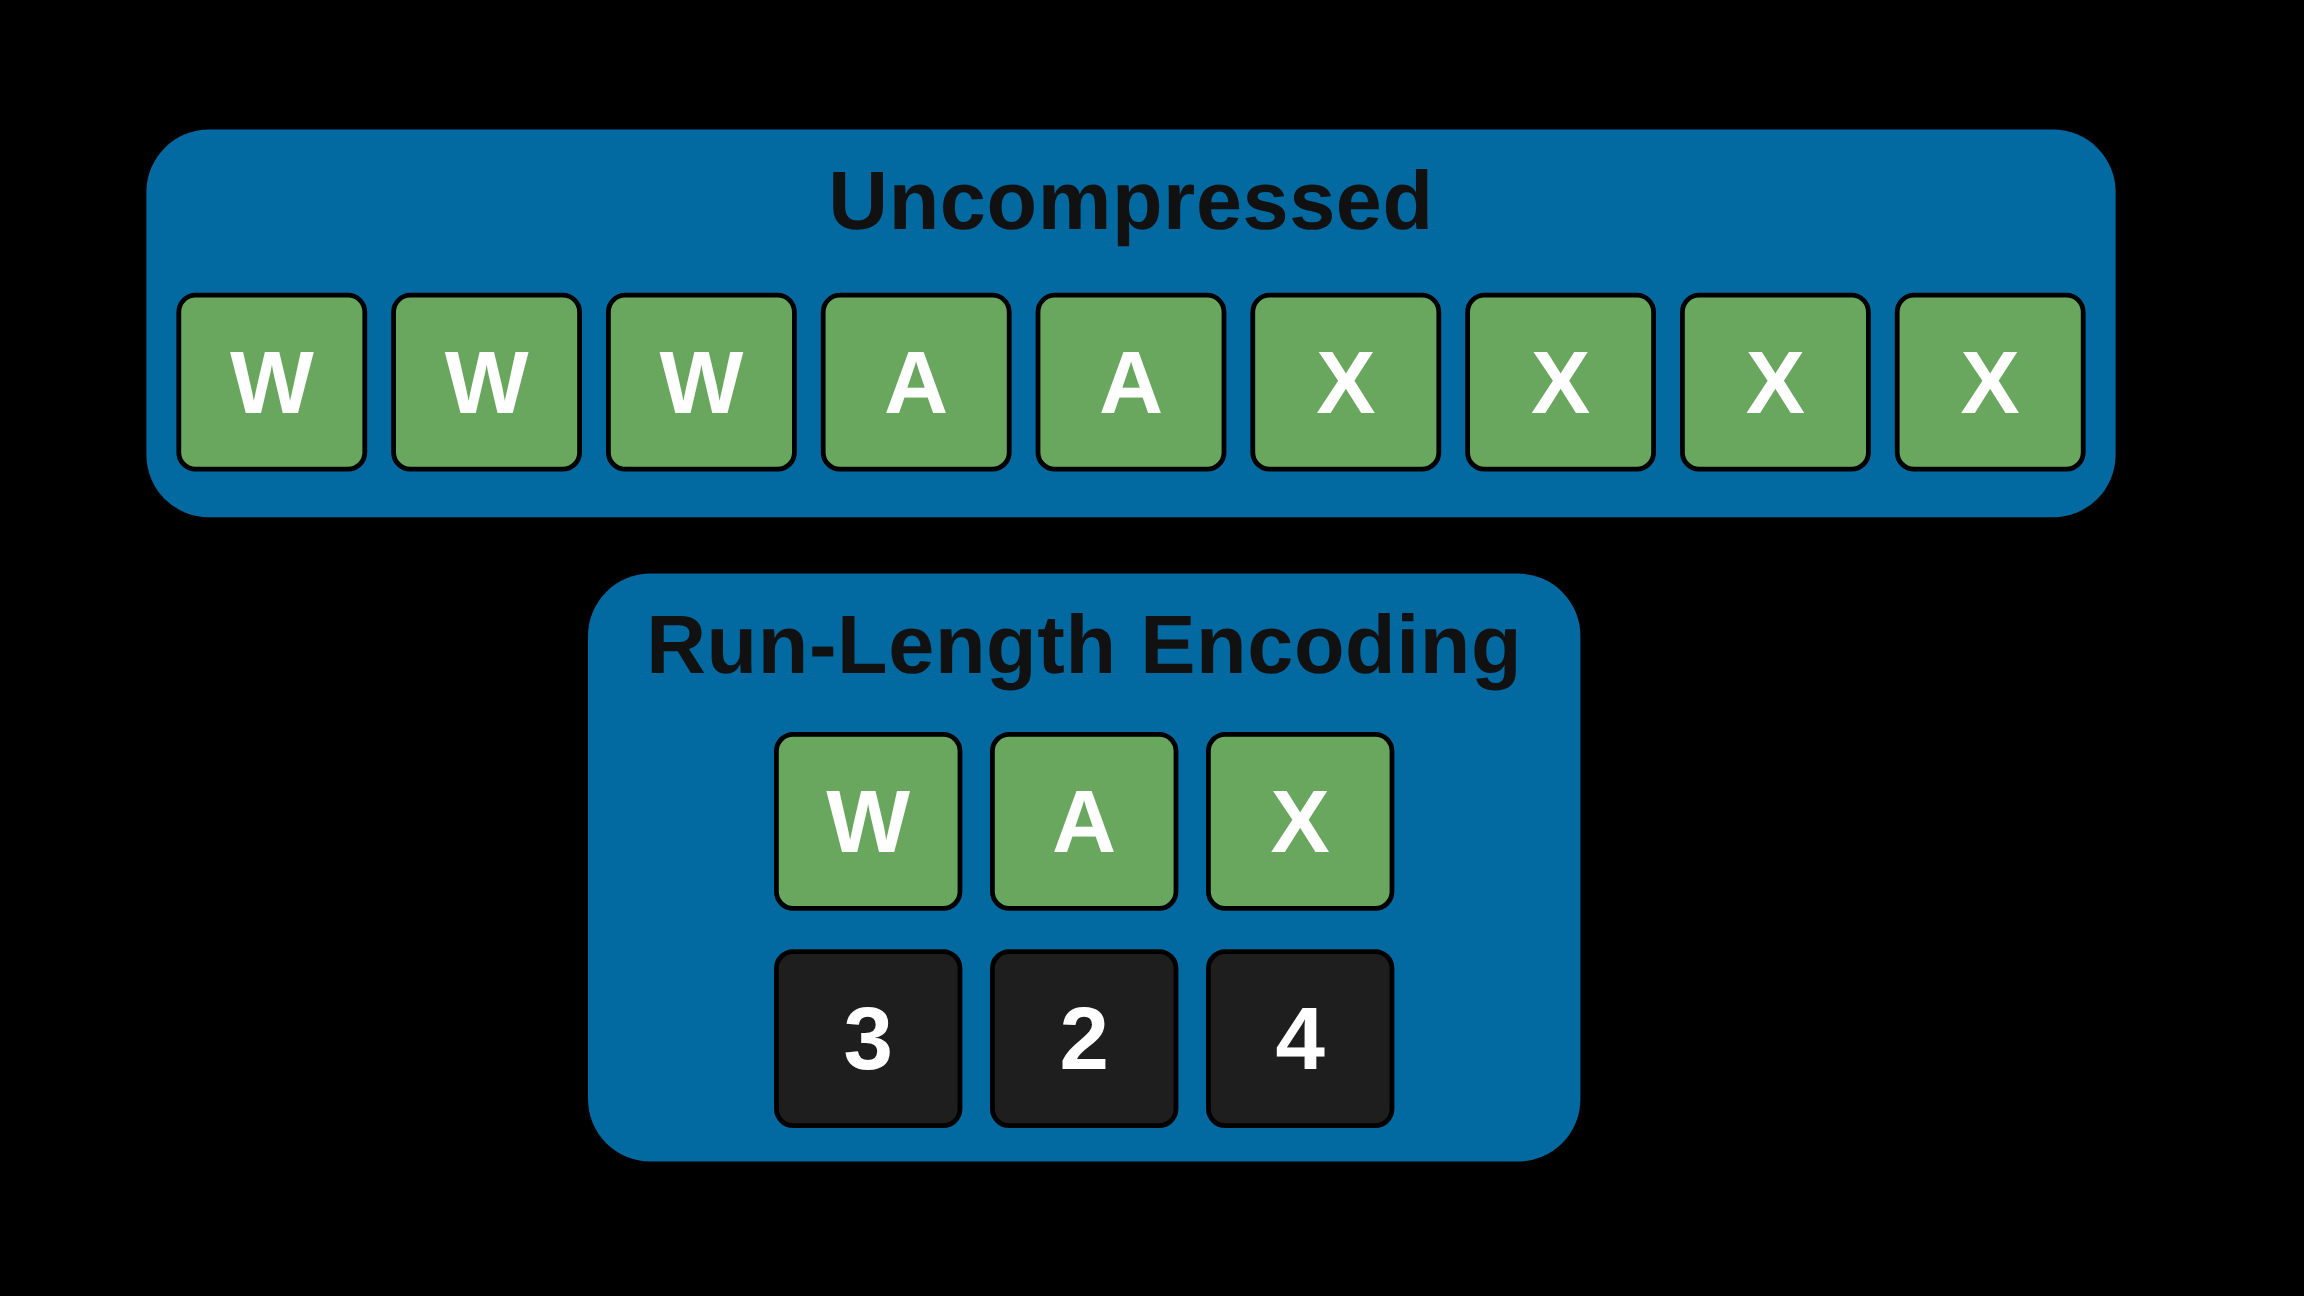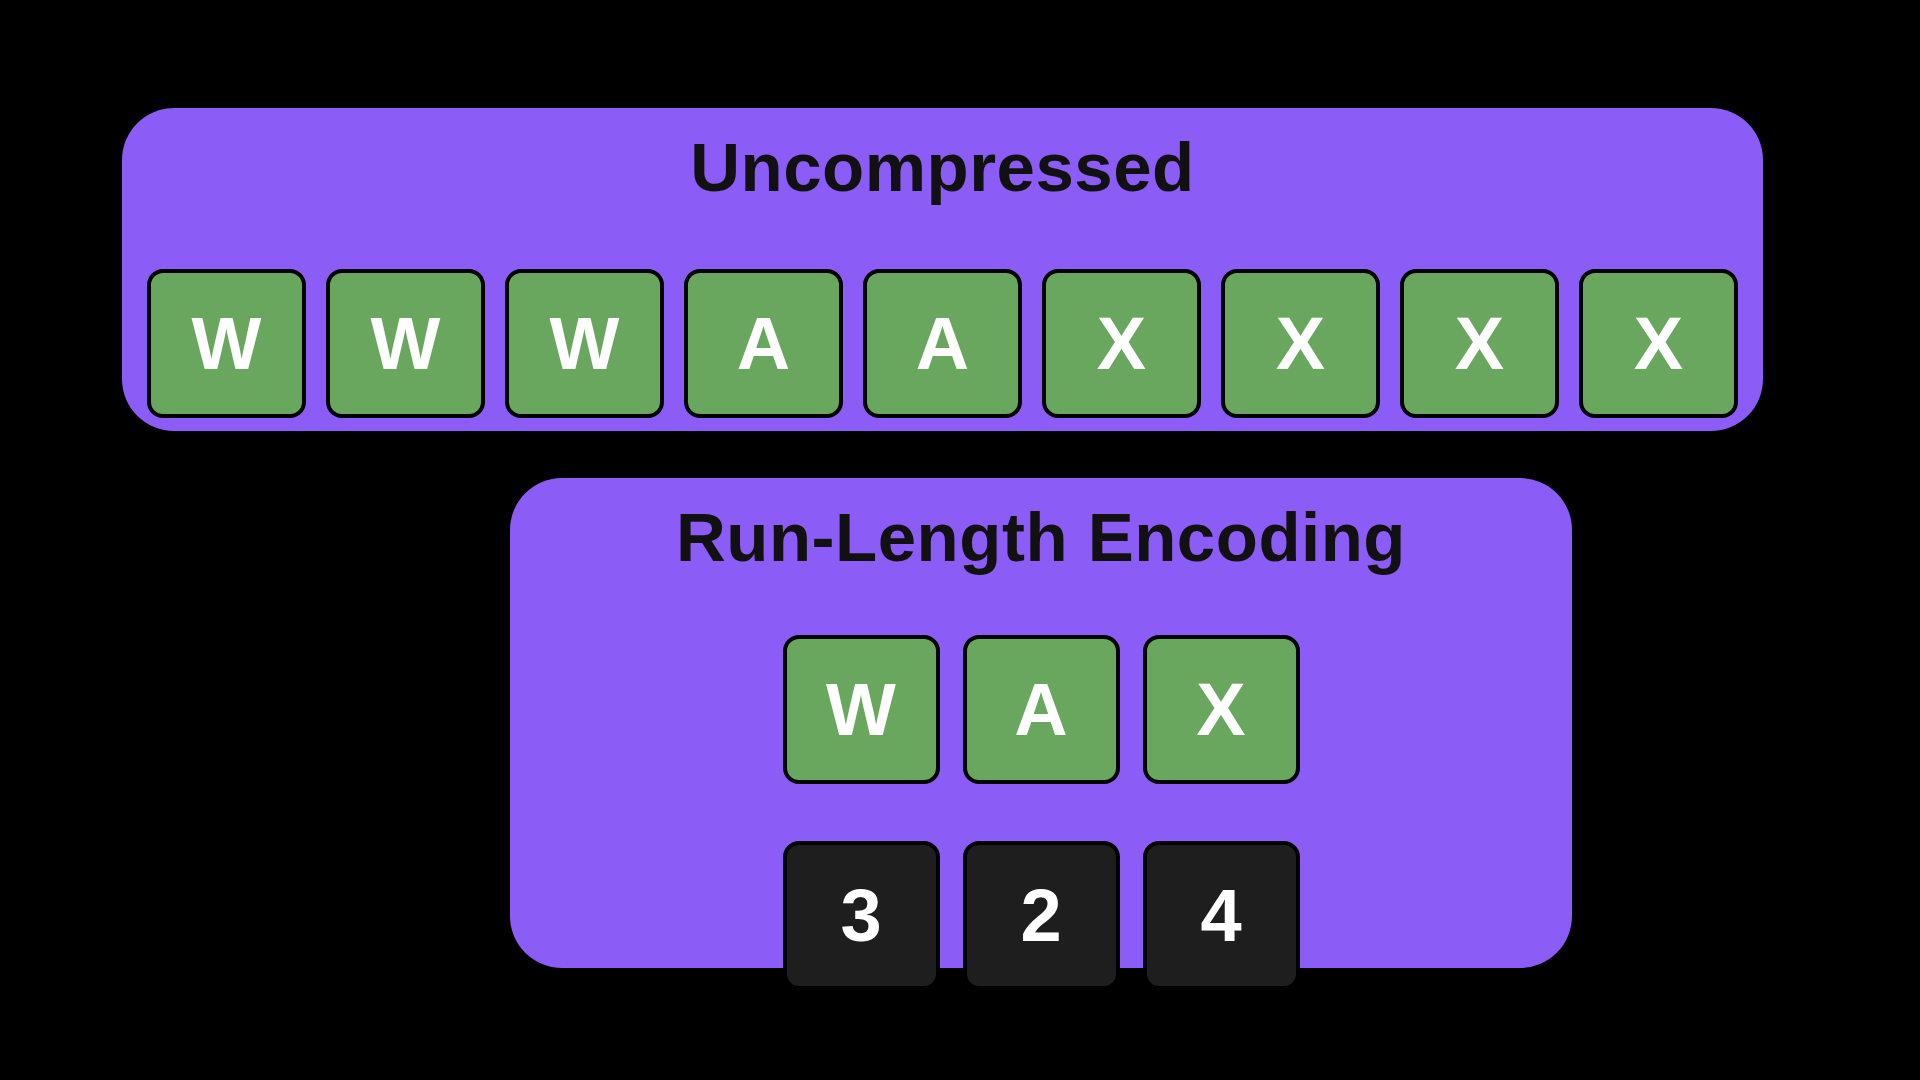--- a/index.html
+++ b/index.html
@@ -13,44 +13,42 @@
   }
 
   .stage {
     position: relative;
     width: 1920px;
     height: 1080px;
   }
 
   .panel {
     position: absolute;
-    background: #8b5cf6;
+    background: #0369a1;
     border-radius: 52px;
     display: flex;
     flex-direction: column;
     align-items: center;
     box-sizing: border-box;
-    gap: 25px;
   }
 
   .panel-top {
     left: 122px;
     top: 108px;
     width: 1641px;
     height: 323px;
     padding-top: 22px;
   }
 
   .panel-bottom {
     left: 490px;
     top: 478px;
-    width: 1062px;
+    width: 827px;
     height: 490px;
     padding-top: 22px;
-    margin-left: 20px;
   }
 
   .panel-title {
     margin: 0;
     font-size: 69px;
     line-height: 1.1;
     font-weight: 800;
     color: #111111;
     letter-spacing: 0.5px;
     text-align: center;

